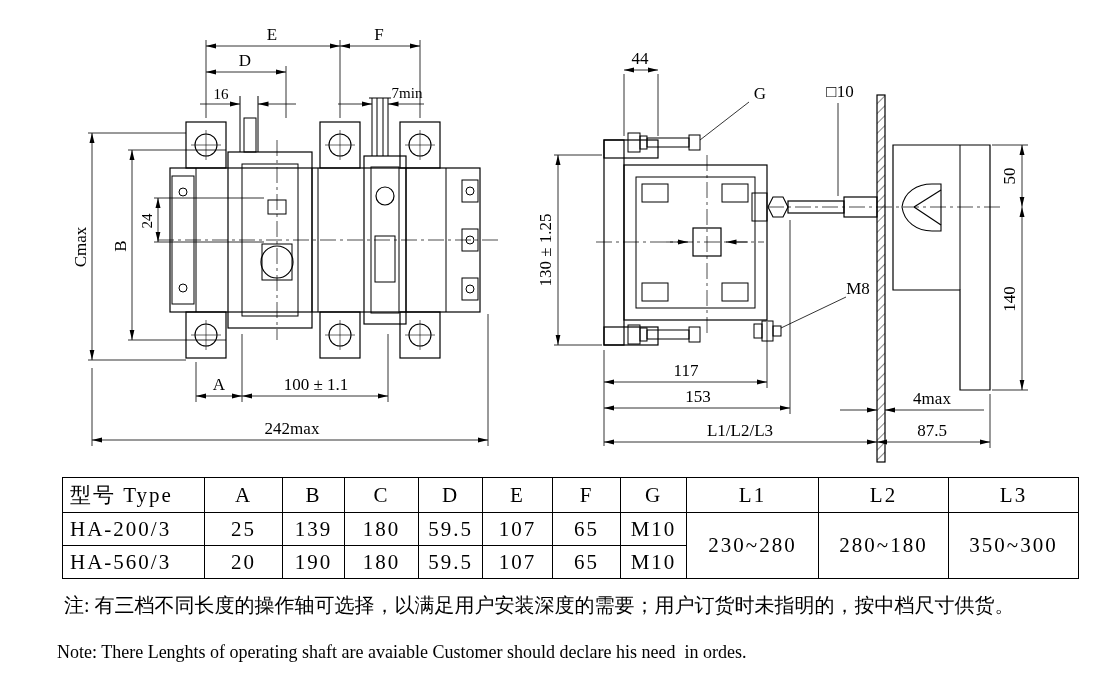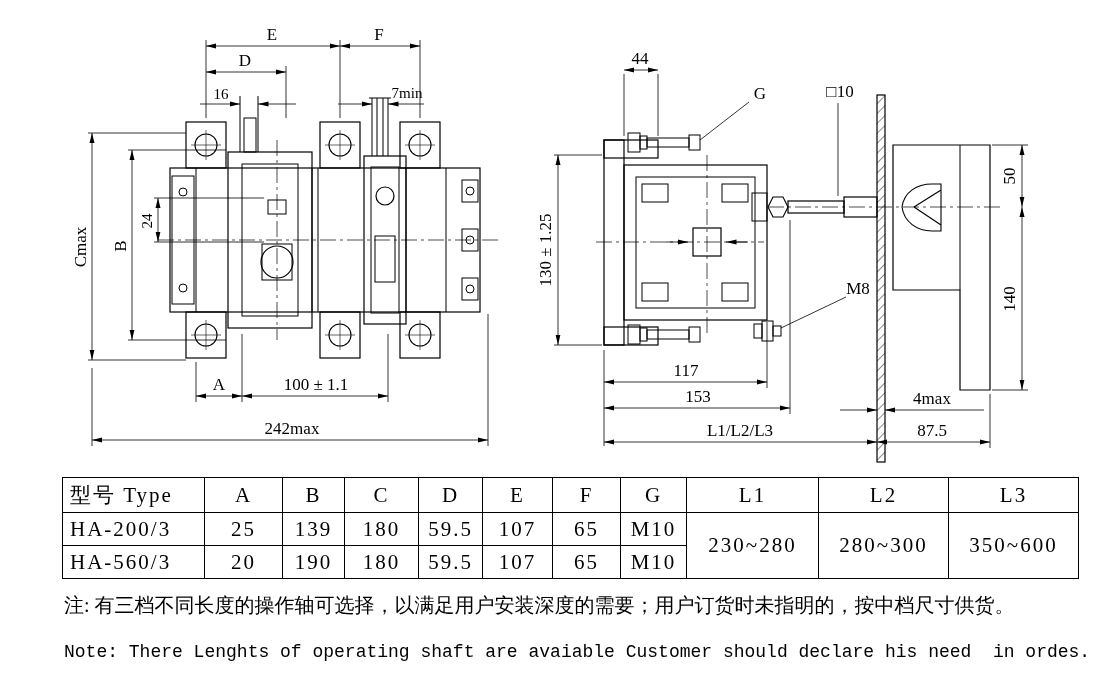--- a/index.html
+++ b/index.html
@@ -14,21 +14,21 @@
   .spec-table { position:absolute; left:62px; top:477px; border-collapse:collapse; table-layout:fixed; width:1016px; }
   .spec-table th, .spec-table td {
     border:1.8px solid #000; font-family:"Liberation Serif", serif; font-weight:normal;
     font-size:21px; letter-spacing:2px; text-align:center; padding:3px 4px; height:33px;
     overflow:hidden; white-space:nowrap;
   }
   .spec-table .col-type { text-align:left; padding-left:7px; }
 
   .note { position:absolute; white-space:pre; }
   .note-cn { left:64px; top:592px; font-size:20px; font-family:"Liberation Serif", serif; }
-  .note-en { left:64px; top:642px; font-size:18px; font-family:Liberation Mono, monospace; }
+  .note-en { left:57px; top:642px; font-size:18px; font-family:Liberation Serif, serif; }
 </style>
 </head>
 <body>
 
 <svg class="drawing-svg" width="1104" height="470" viewBox="0 0 1104 470">
   <defs>
     <marker id="ae" markerWidth="12" markerHeight="7" refX="10.5" refY="3" orient="auto" markerUnits="userSpaceOnUse">
       <path d="M0,0.5 L10.5,3 L0,5.5 Z" fill="#000"></path>
     </marker>
     <marker id="as" markerWidth="12" markerHeight="7" refX="0.5" refY="3" orient="auto" markerUnits="userSpaceOnUse">
@@ -315,22 +315,22 @@
     <tr>
       <td class="col-type">HA-200/3</td>
       <td>25</td>
       <td>139</td>
       <td>180</td>
       <td>59.5</td>
       <td>107</td>
       <td>65</td>
       <td>M10</td>
       <td rowspan="2">230~280</td>
-      <td rowspan="2">280~300</td>
-      <td rowspan="2">350~600</td>
+      <td rowspan="2">280~180</td>
+      <td rowspan="2">350~300</td>
     </tr>
     <tr>
       <td class="col-type">HA-560/3</td>
       <td>20</td>
       <td>190</td>
       <td>180</td>
       <td>59.5</td>
       <td>107</td>
       <td>65</td>
       <td>M10</td>

